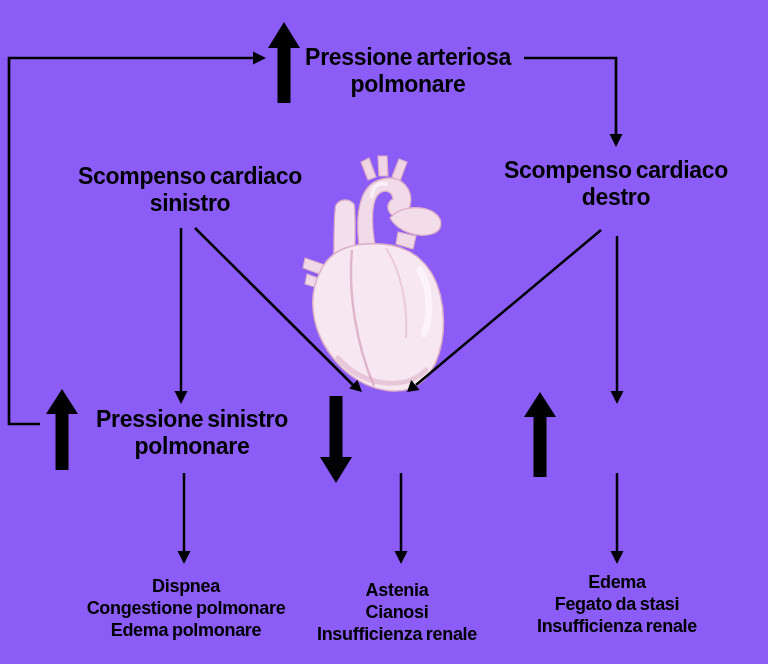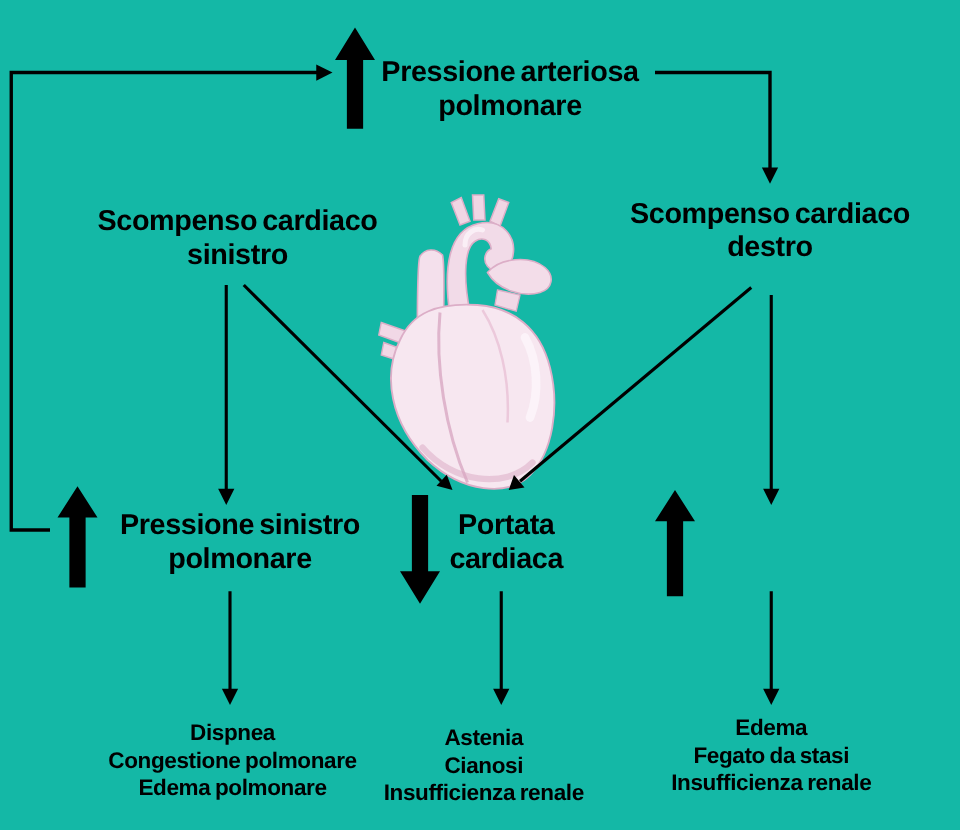--- a/index.html
+++ b/index.html
@@ -1,19 +1,19 @@
 <!DOCTYPE html>
 <html><head>
 <meta charset="utf-8">
 <style>
   html,body{margin:0;padding:0;background:#ffffff;}
   .stage{
     position:relative;
     width:768px;height:664px;
-    background:#14b8a6;
+    background:#8b5cf6;
     overflow:hidden;
     font-family:"Liberation Sans","DejaVu Sans",sans-serif;
   }
   .stage svg{position:absolute;left:0;top:0;}
   .node{
     position:absolute;
     transform:translateX(-50%);
     text-align:center;
     font-weight:bold;
     color:#000000;
@@ -109,29 +109,27 @@
 
   <div class="node main" style="left:190px;top:163px;width:270px">Scompenso cardiaco
 sinistro</div>
 
   <div class="node main" style="left:616px;top:157px;width:270px">Scompenso cardiaco
 destro</div>
 
   <div class="node main" style="left:192px;top:406px;width:230px">Pressione sinistro
 polmonare</div>
 
-  <div class="node main" style="left:405px;top:406px;width:140px">Portata
-cardiaca</div>
 
 
   <div class="node symptom" style="left:186px;top:575px;width:230px">Dispnea
 Congestione polmonare
 Edema polmonare</div>
 
-  <div class="node symptom" style="left:387px;top:579px;width:210px">Astenia
+  <div class="node symptom" style="left:397px;top:579px;width:210px">Astenia
 Cianosi
 Insufficienza renale</div>
 
   <div class="node symptom" style="left:617px;top:571px;width:210px">Edema
 Fegato da stasi
 Insufficienza renale</div>
 
 </div>
 
 </body></html>

